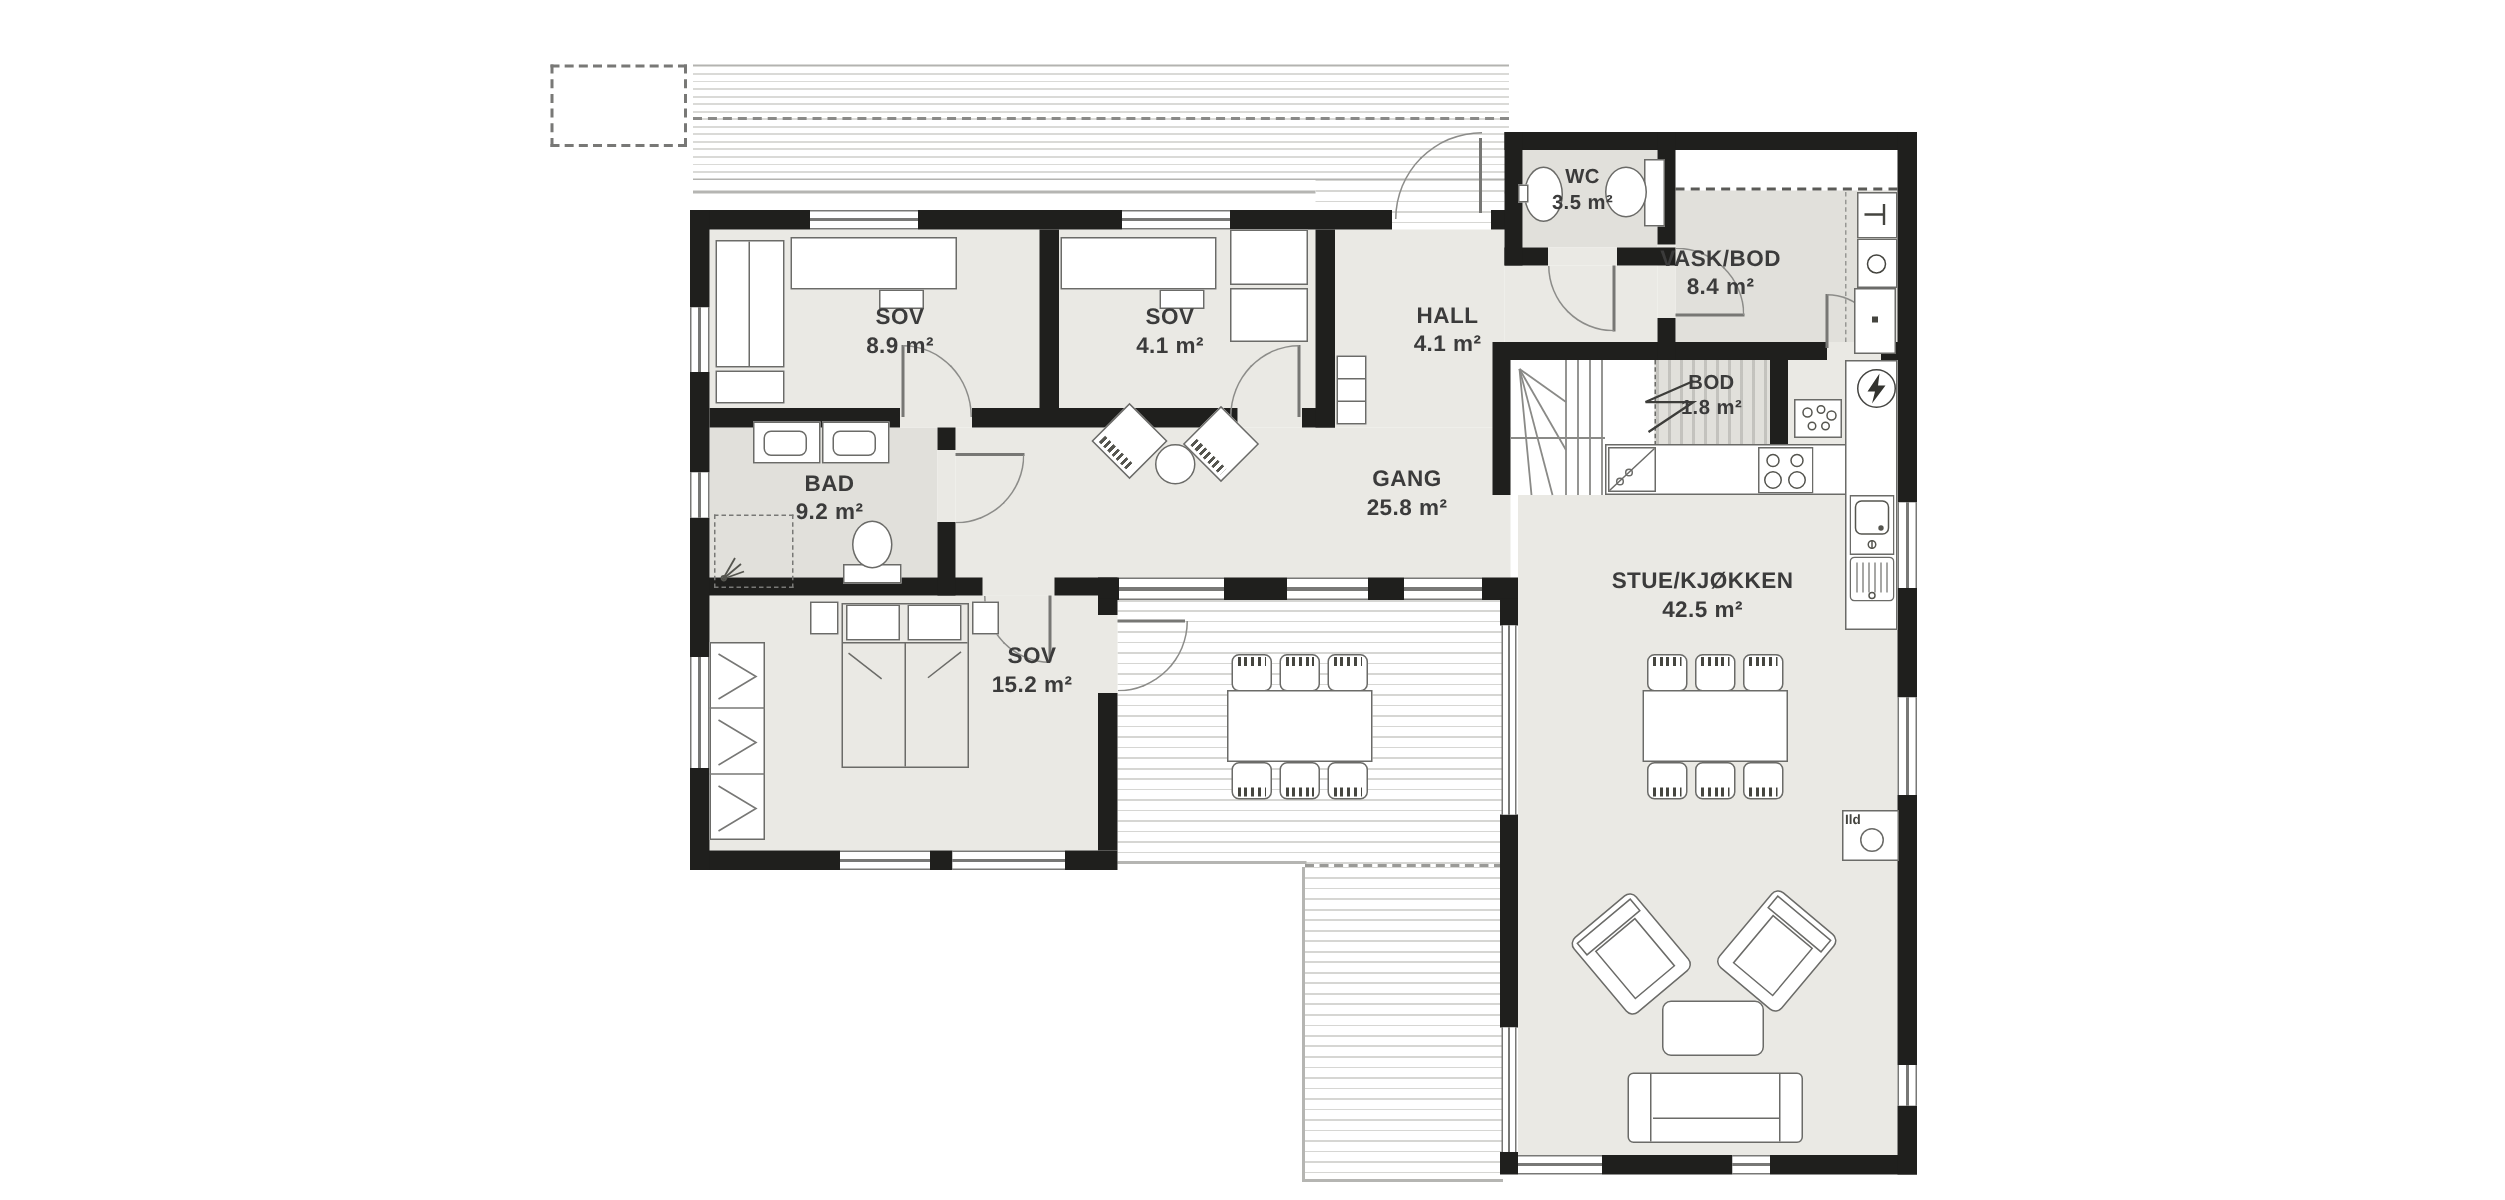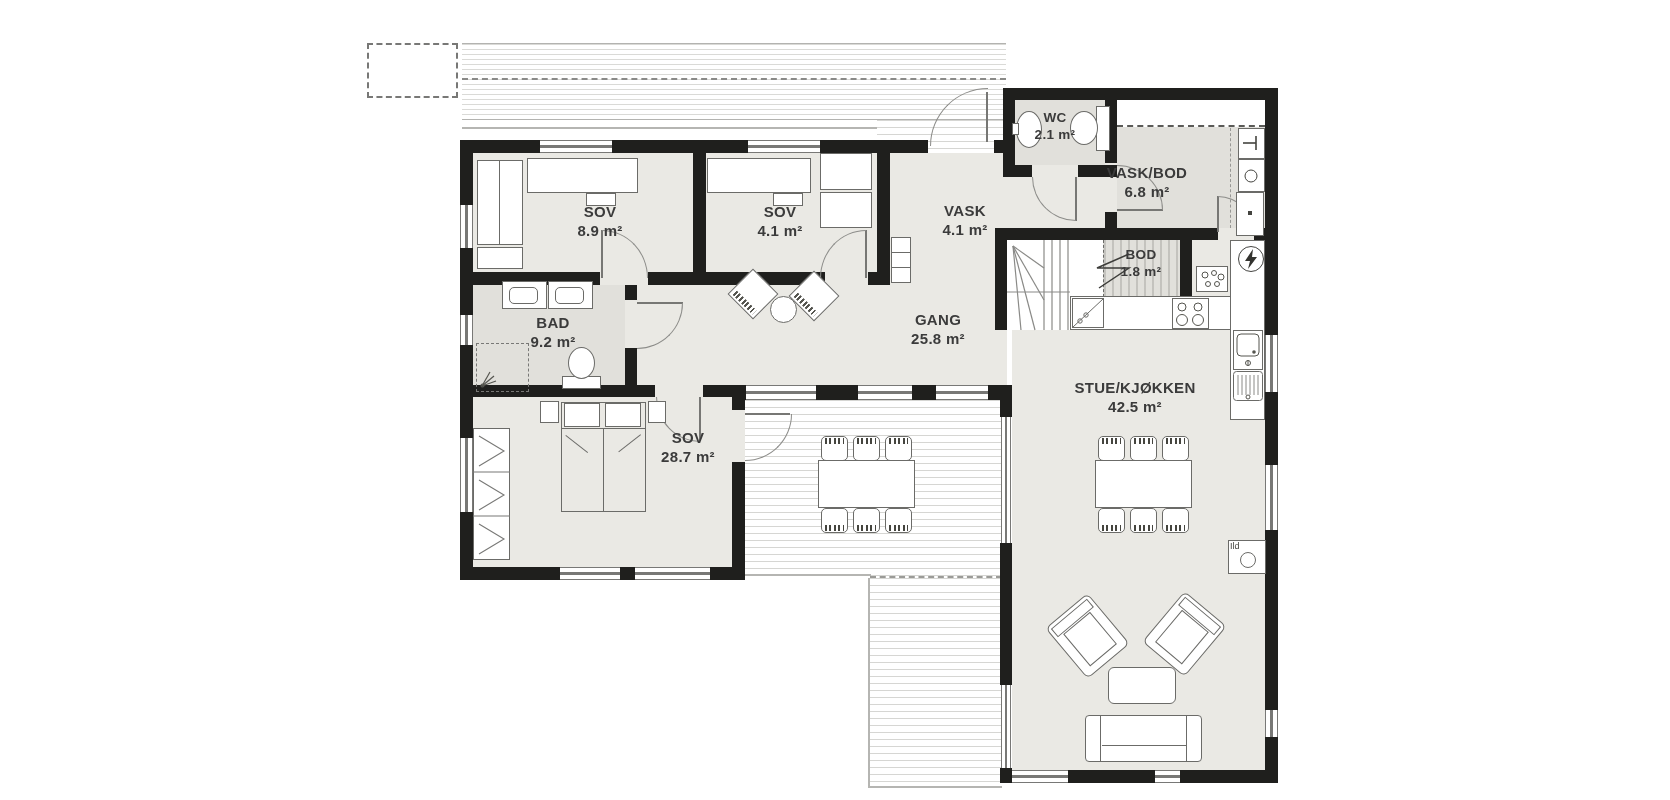--- a/index.html
+++ b/index.html
@@ -335,21 +335,21 @@
     </div>
   <div class="chair" style="left:1130px;top:508px;width:27px;height:25px">
       <i class="b"></i>
     </div>
   <div class="chair" style="left:1162px;top:508px;width:27px;height:25px">
       <i class="b"></i>
     </div>
   <div class="f" style="left:1095px;top:460px;width:97px;height:48px"></div>
 
   <div class="f" style="left:1228px;top:540px;width:38px;height:34px"></div>
-  <div class="a" style="left:1230px;top:541px;font-size:9px;font-weight:400;color:#44443f">Ild</div>
+  <div class="a" style="left:1230px;top:541px;font-size:9px;font-weight:700;color:#44443f">Ild</div>
   <div class="f" style="left:1240px;top:552px;width:16px;height:16px;border-radius:50%;border-width:1.4px"></div>
 
   <div class="arm" style="left:1060px;top:603px;width:55px;height:66px;transform:rotate(-40deg)">
       <i class="bk"></i>
       <i class="seat"></i>
     </div>
   <div class="arm" style="left:1157px;top:601px;width:55px;height:66px;transform:rotate(40deg)">
       <i class="bk"></i>
       <i class="seat"></i>
     </div>
@@ -362,45 +362,45 @@
 
   <div class="lbl" style="left:600px;top:222px">
       <div>SOV</div>
       <div>8.9 m²</div>
     </div>
   <div class="lbl" style="left:780px;top:222px">
       <div>SOV</div>
       <div>4.1 m²</div>
     </div>
   <div class="lbl" style="left:965px;top:221px">
-      <div>VASK</div>
+      <div>HALL</div>
       <div>4.1 m²</div>
     </div>
   <div class="lbl small" style="left:1055px;top:127px">
       <div>WC</div>
-      <div>2.1 m²</div>
+      <div>3.5 m²</div>
     </div>
   <div class="lbl" style="left:1147px;top:183px">
       <div>VASK/BOD</div>
-      <div>6.8 m²</div>
+      <div>8.4 m²</div>
     </div>
   <div class="lbl small" style="left:1141px;top:264px">
       <div>BOD</div>
       <div>1.8 m²</div>
     </div>
   <div class="lbl" style="left:938px;top:330px">
       <div>GANG</div>
       <div>25.8 m²</div>
     </div>
   <div class="lbl" style="left:553px;top:333px">
       <div>BAD</div>
       <div>9.2 m²</div>
     </div>
   <div class="lbl" style="left:688px;top:448px">
       <div>SOV</div>
-      <div>28.7 m²</div>
+      <div>15.2 m²</div>
     </div>
   <div class="lbl" style="left:1135px;top:398px">
       <div>STUE/KJØKKEN</div>
       <div>42.5 m²</div>
     </div>
 
 </div>
 
 </body></html>

